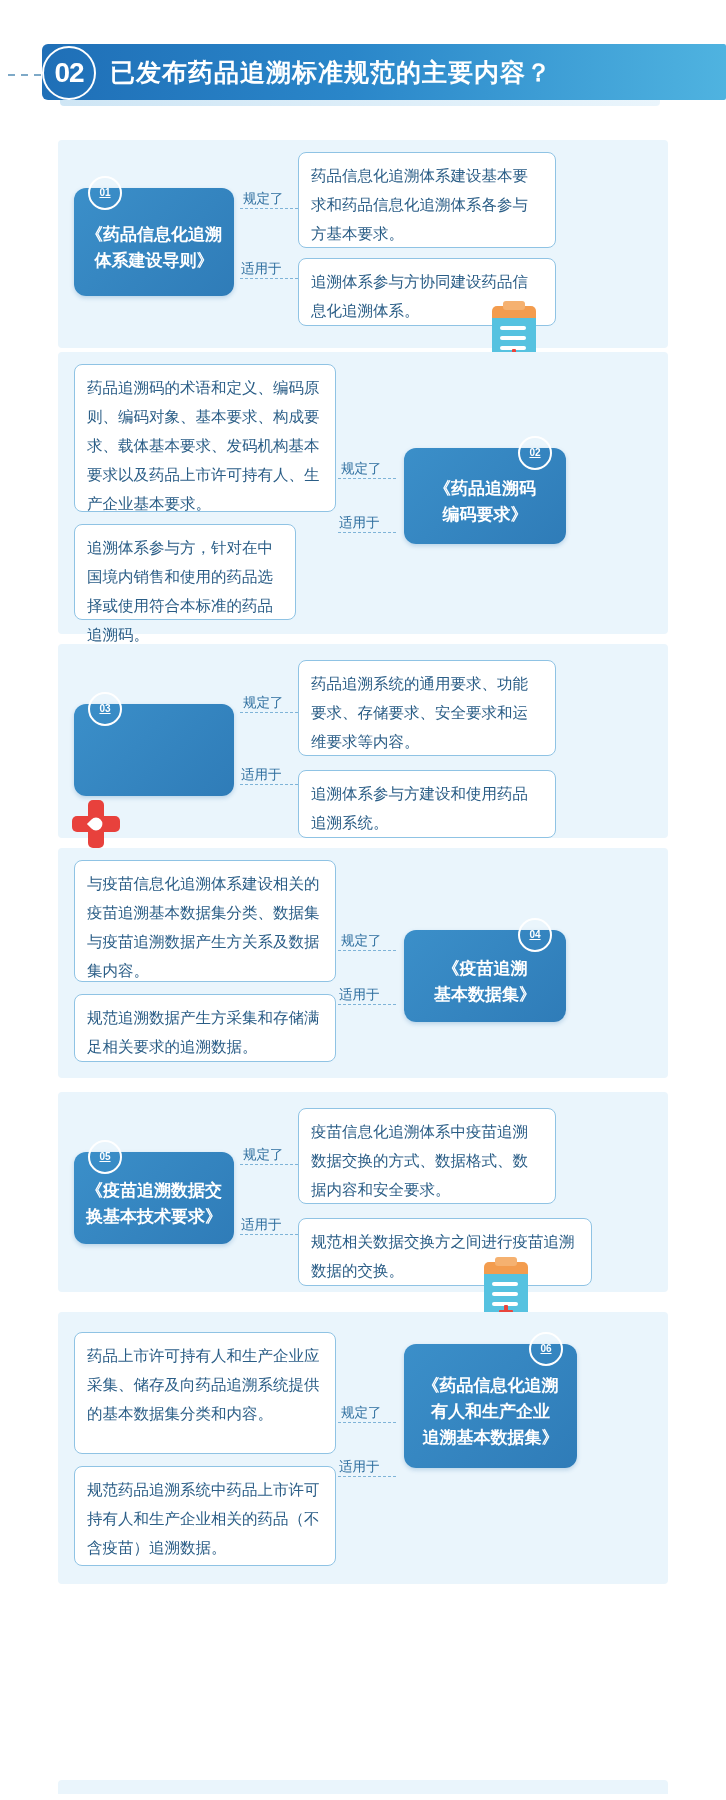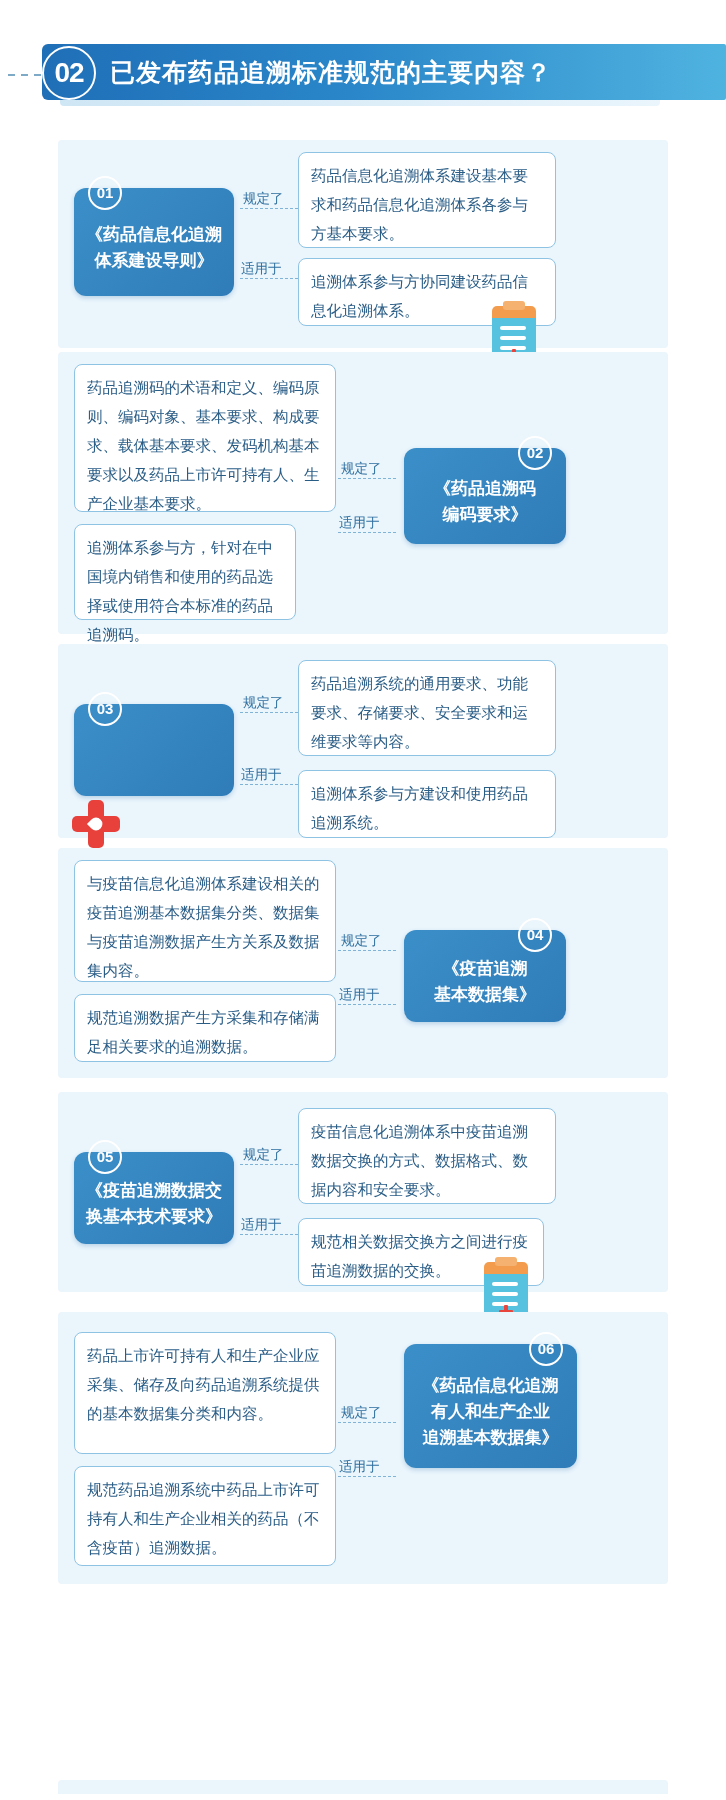--- a/index.html
+++ b/index.html
@@ -77,24 +77,25 @@
     text-align: center;
     display: flex; align-items: center; justify-content: center;
     padding: 4px 6px;
     box-shadow: 0 2px 4px rgba(40,110,170,.25);
   }
   .label-block .badge {
     position: absolute;
     width: 34px; height: 34px;
     border: 2px solid #ffffff;
     border-radius: 50%;
-    font-size: 15px;
+    font-size: 10px;
     font-weight: bold;
     display: flex; align-items: center; justify-content: center;
     background: transparent;
+    text-decoration: underline;
   }
   .badge-left { left: 14px; top: -12px; }
   .badge-right { right: 14px; top: -12px; }
   .label-text { display: block; padding-top: 12px; }
 
   
   .card {
     position: absolute;
     background: #ffffff;
     border: 1px solid #8fc3e4;
@@ -291,21 +292,21 @@
 </div>
 
 <div class="dash-h" style="left:240px; top:1164px; width:58px;"></div>
 <div class="conn-label" style="left:243px; top:1146px;">规定了</div>
 <div class="card" style="left:298px; top:1108px; width:258px; height:96px;">
   <span>疫苗信息化追溯体系中疫苗追溯数据交换的方式、数据格式、数据内容和安全要求。</span>
 </div>
 
 <div class="dash-h" style="left:240px; top:1234px; width:58px;"></div>
 <div class="conn-label" style="left:241px; top:1216px;">适用于</div>
-<div class="card" style="left:298px; top:1218px; width:246px; height:68px;">
+<div class="card" style="left:298px; top:1218px; width:294px; height:68px;">
   <span>规范相关数据交换方之间进行疫苗追溯数据的交换。</span>
 </div>
 
 <div class="clipboard" style="left:484px; top:1262px;">
   <div class="clip-lines">
       <i></i>
       <i></i>
       <i></i>
     </div>
   <div class="clip-cross"></div>

